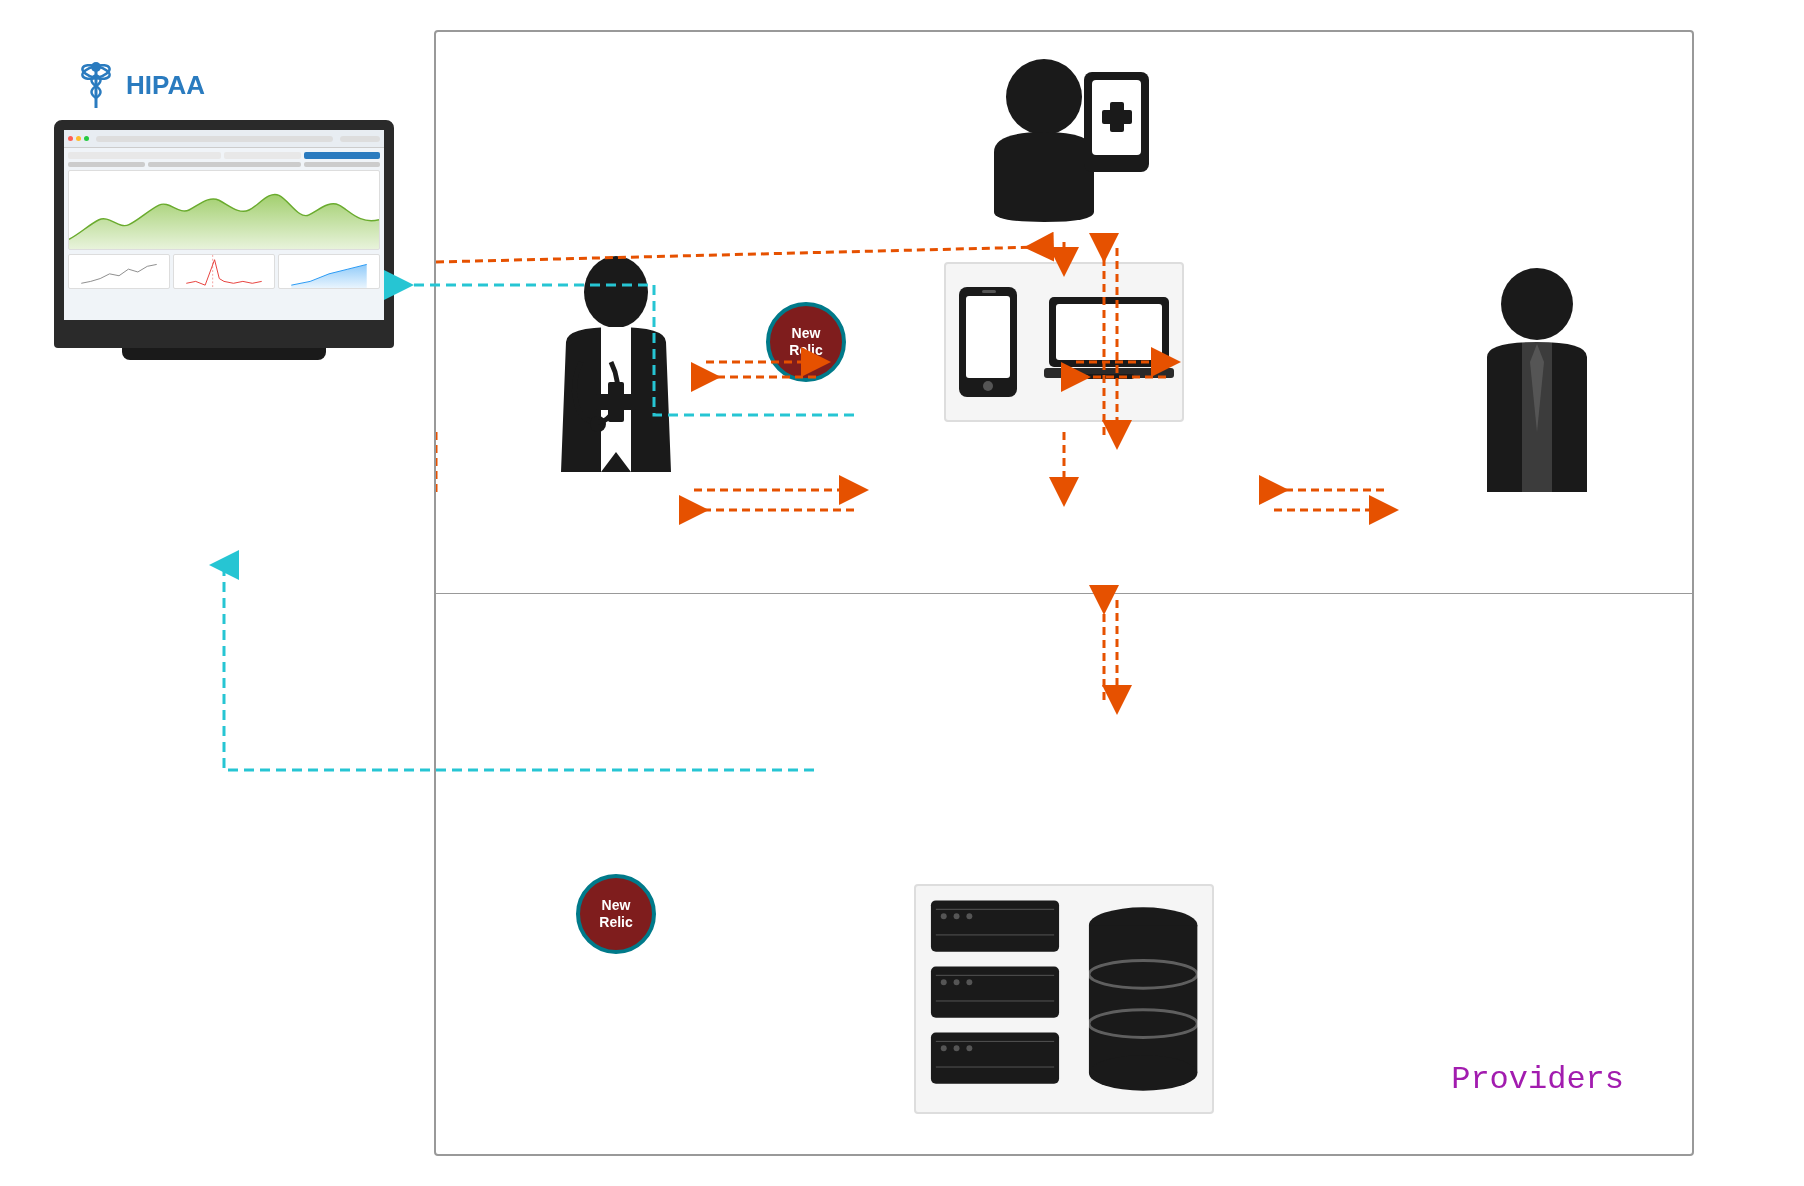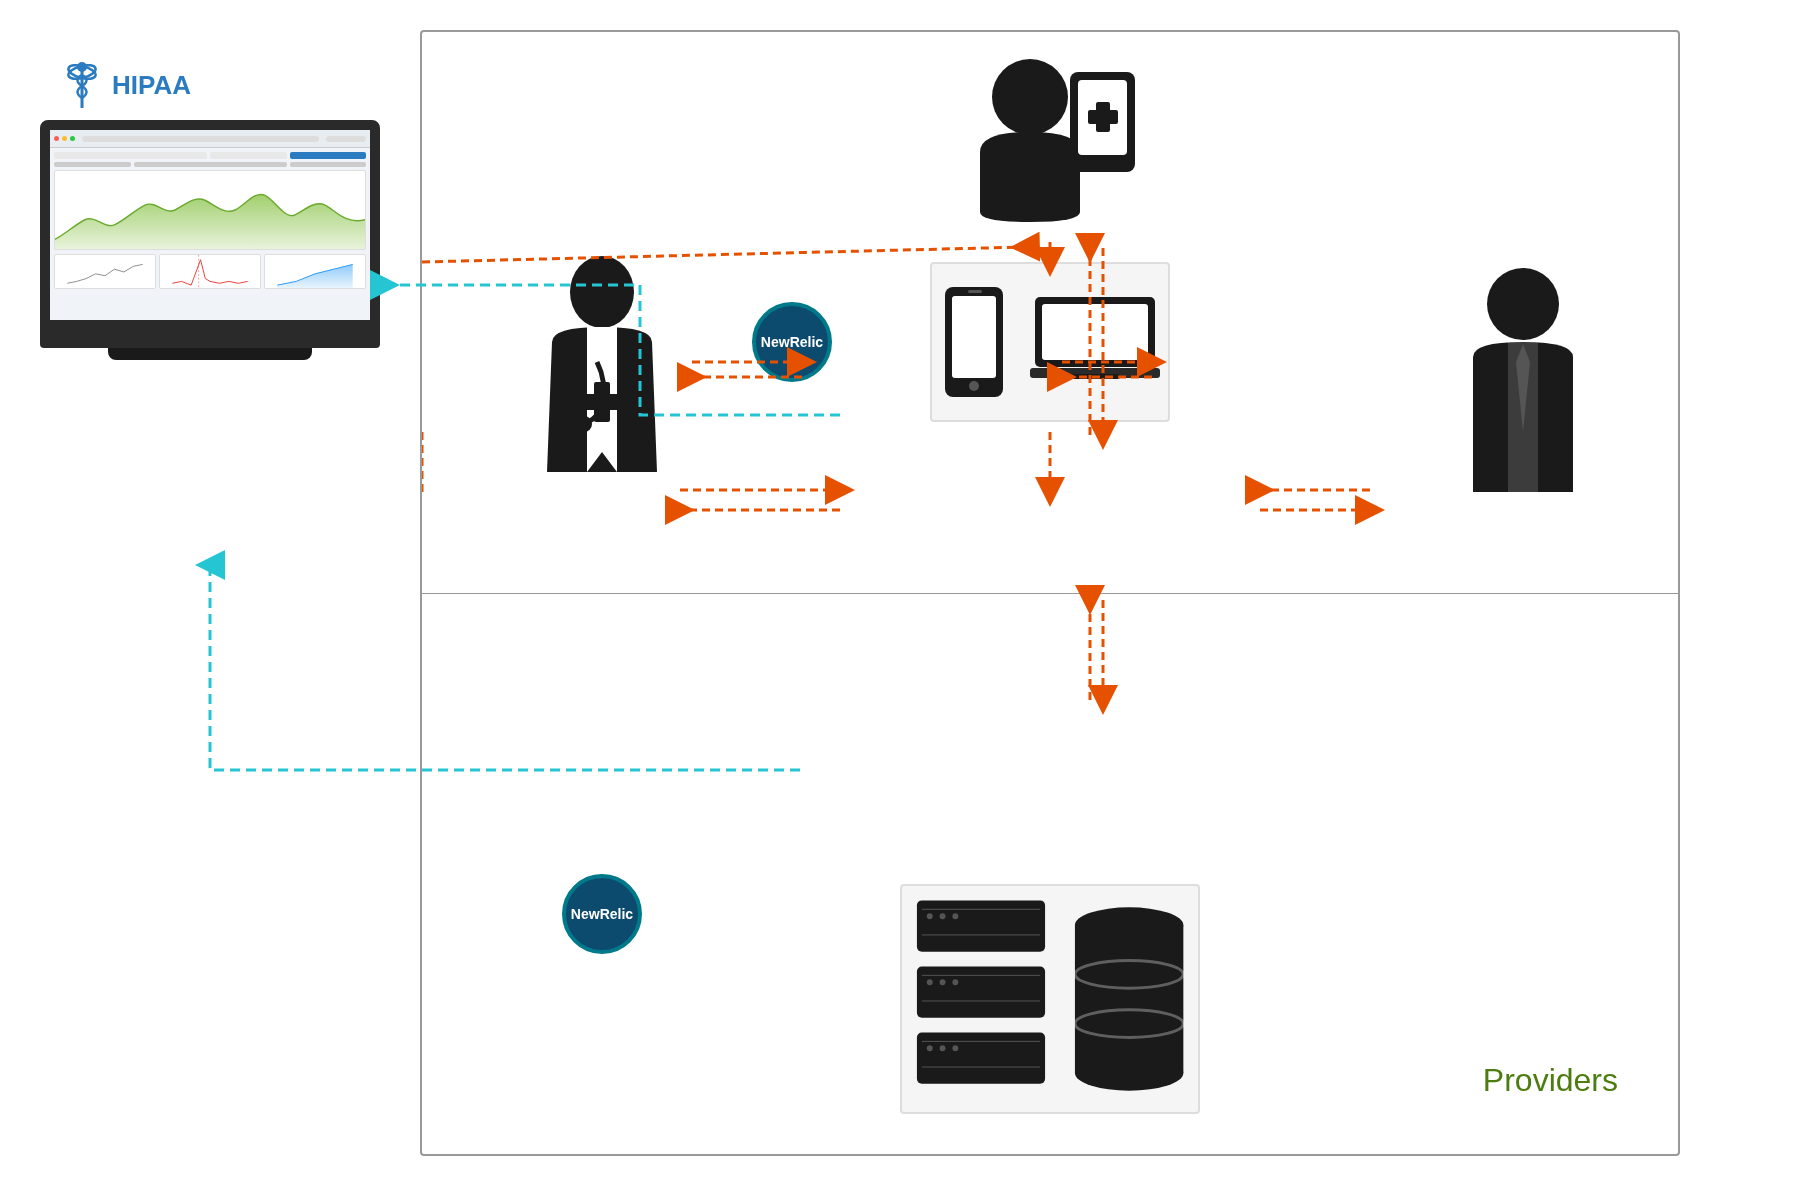--- a/index.html
+++ b/index.html
@@ -12,20 +12,21 @@
     }
 
     .main-container {
       width: 1700px;
       height: 1186px;
       position: relative;
       display: flex;
       align-items: center;
       justify-content: center;
       background: #fff;
+      margin-left: 14px;
     }
 
     
     .left-section {
       position: absolute;
       left: 30px;
       top: 60px;
       width: 380px;
     }
 
@@ -201,36 +202,37 @@
       display: flex;
       align-items: center;
       justify-content: space-around;
       padding: 10px;
     }
 
     
     .providers-text {
       position: absolute;
       bottom: 50px;
-      right: 60px;
+      right: 68px;
       font-size: 32px;
       line-height: 1.5;
-      color: #4d7c0f;
+      color: #a21caf;
       text-align: left;
+      font-family: Liberation Mono, monospace;
     }
 
     
     .new-relic-badge {
       width: 80px;
       height: 80px;
       border-radius: 50%;
-      background: #0c4a6e;
+      background: #7f1d1d;
       border: 4px solid #007a8a;
       display: flex;
-      flex-direction: row;
+      flex-direction: column;
       align-items: center;
       justify-content: center;
       color: #fff;
       font-size: 13px;
       font-weight: bold;
       line-height: 1.2;
       text-align: center;
       position: absolute;
     }
 

